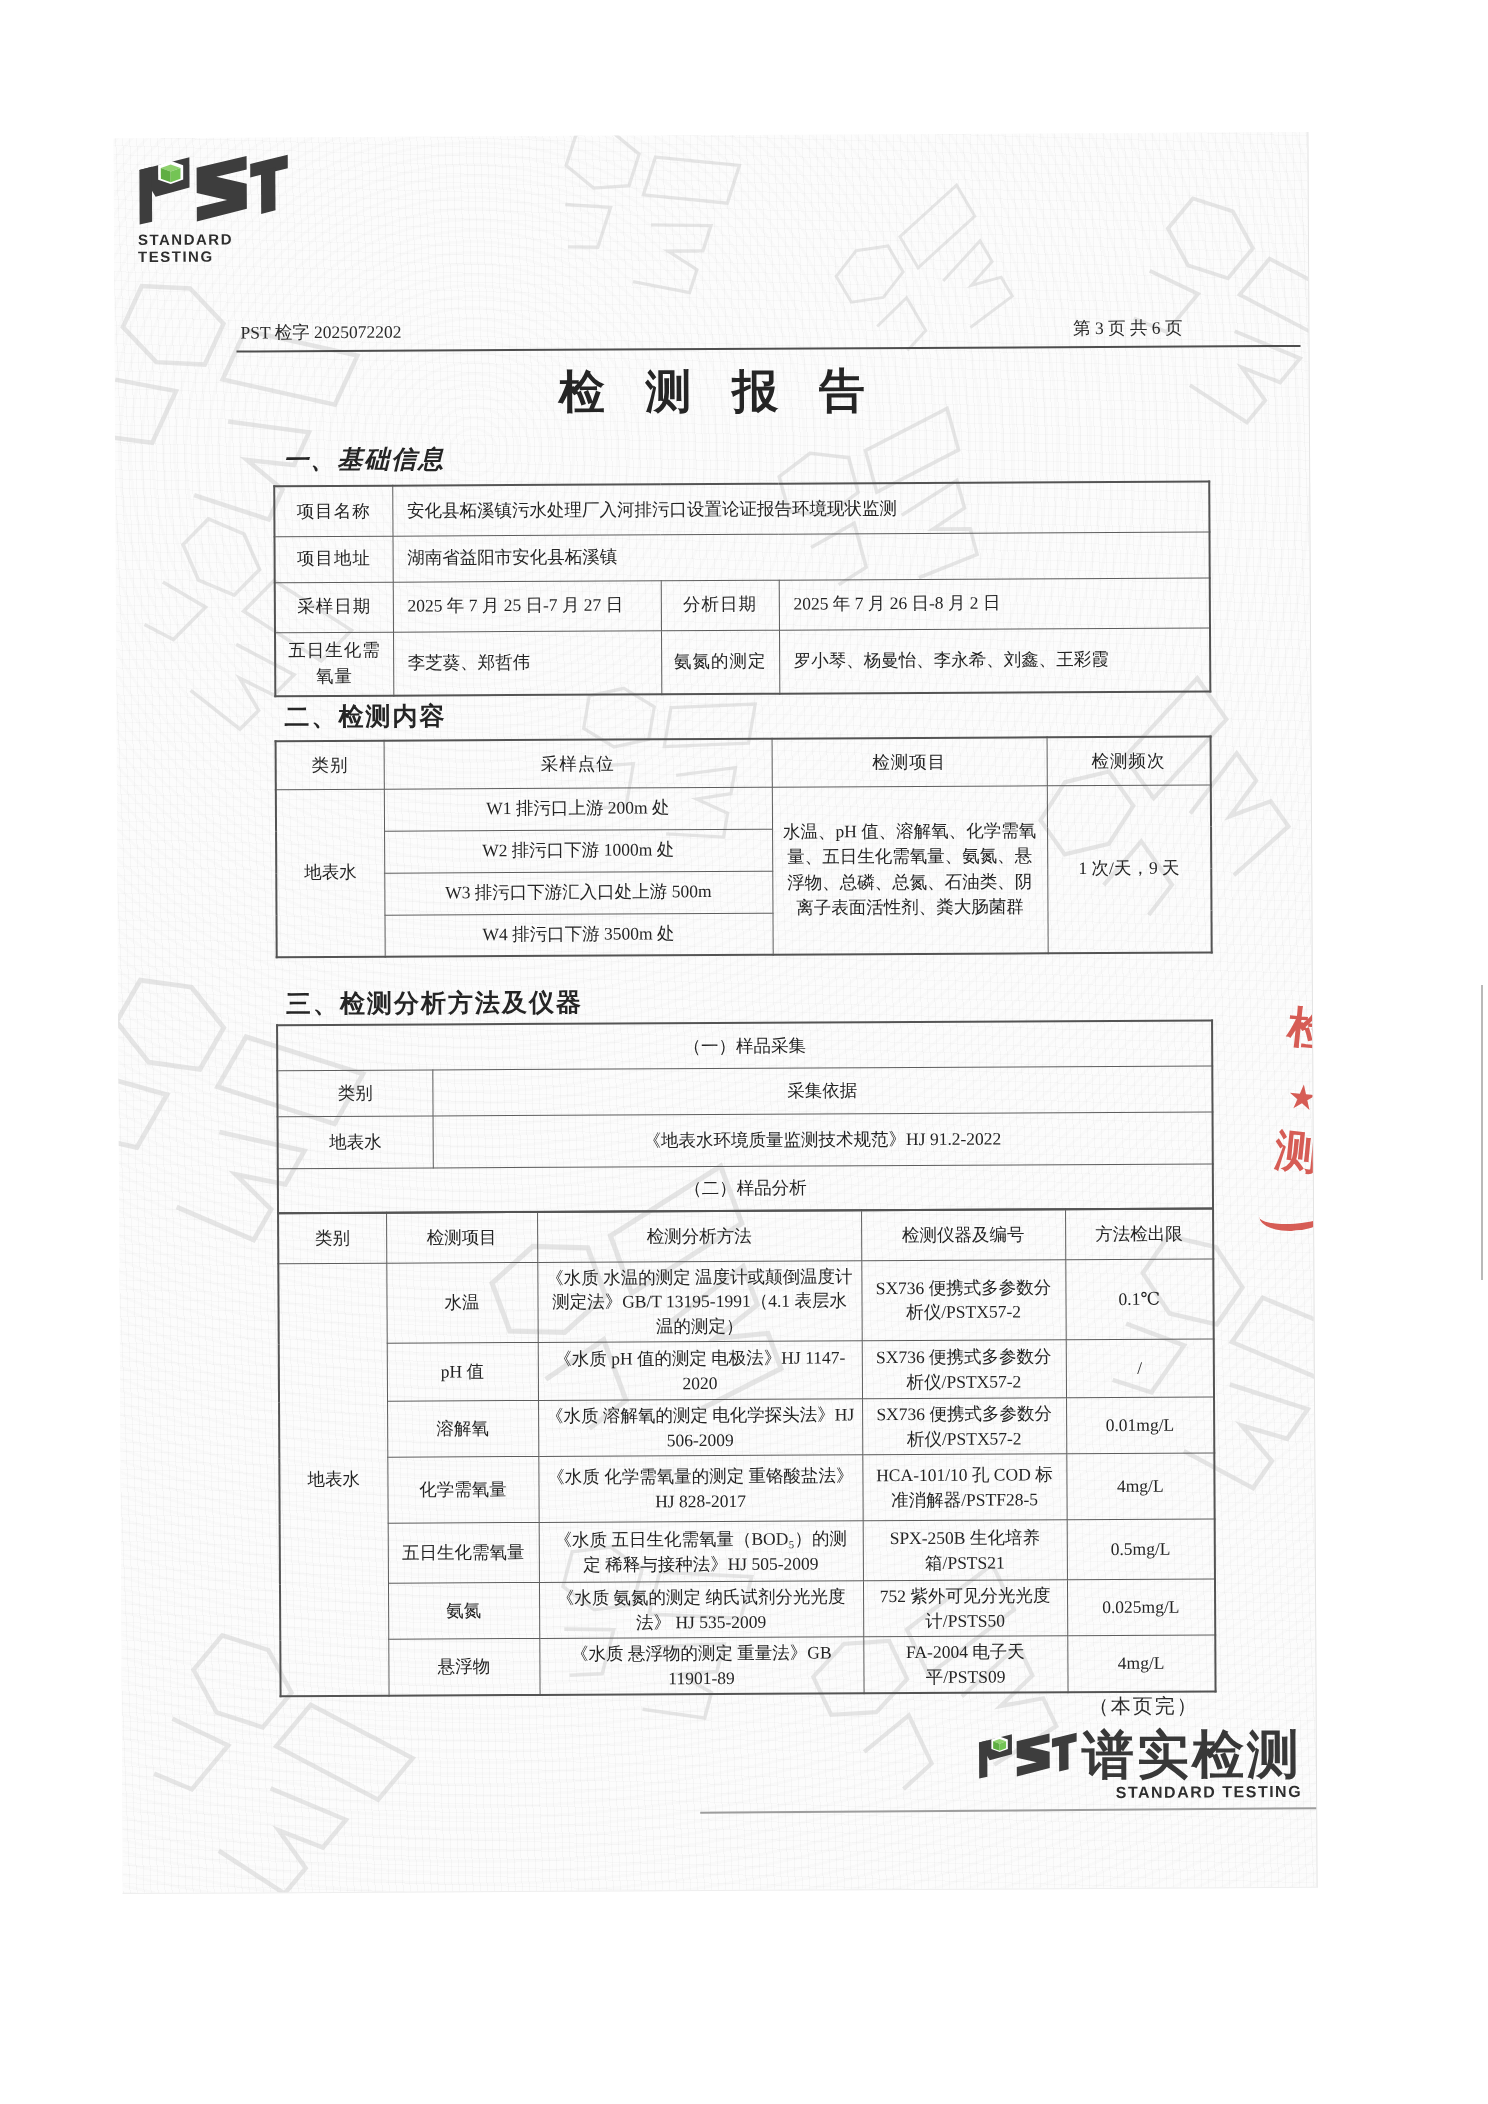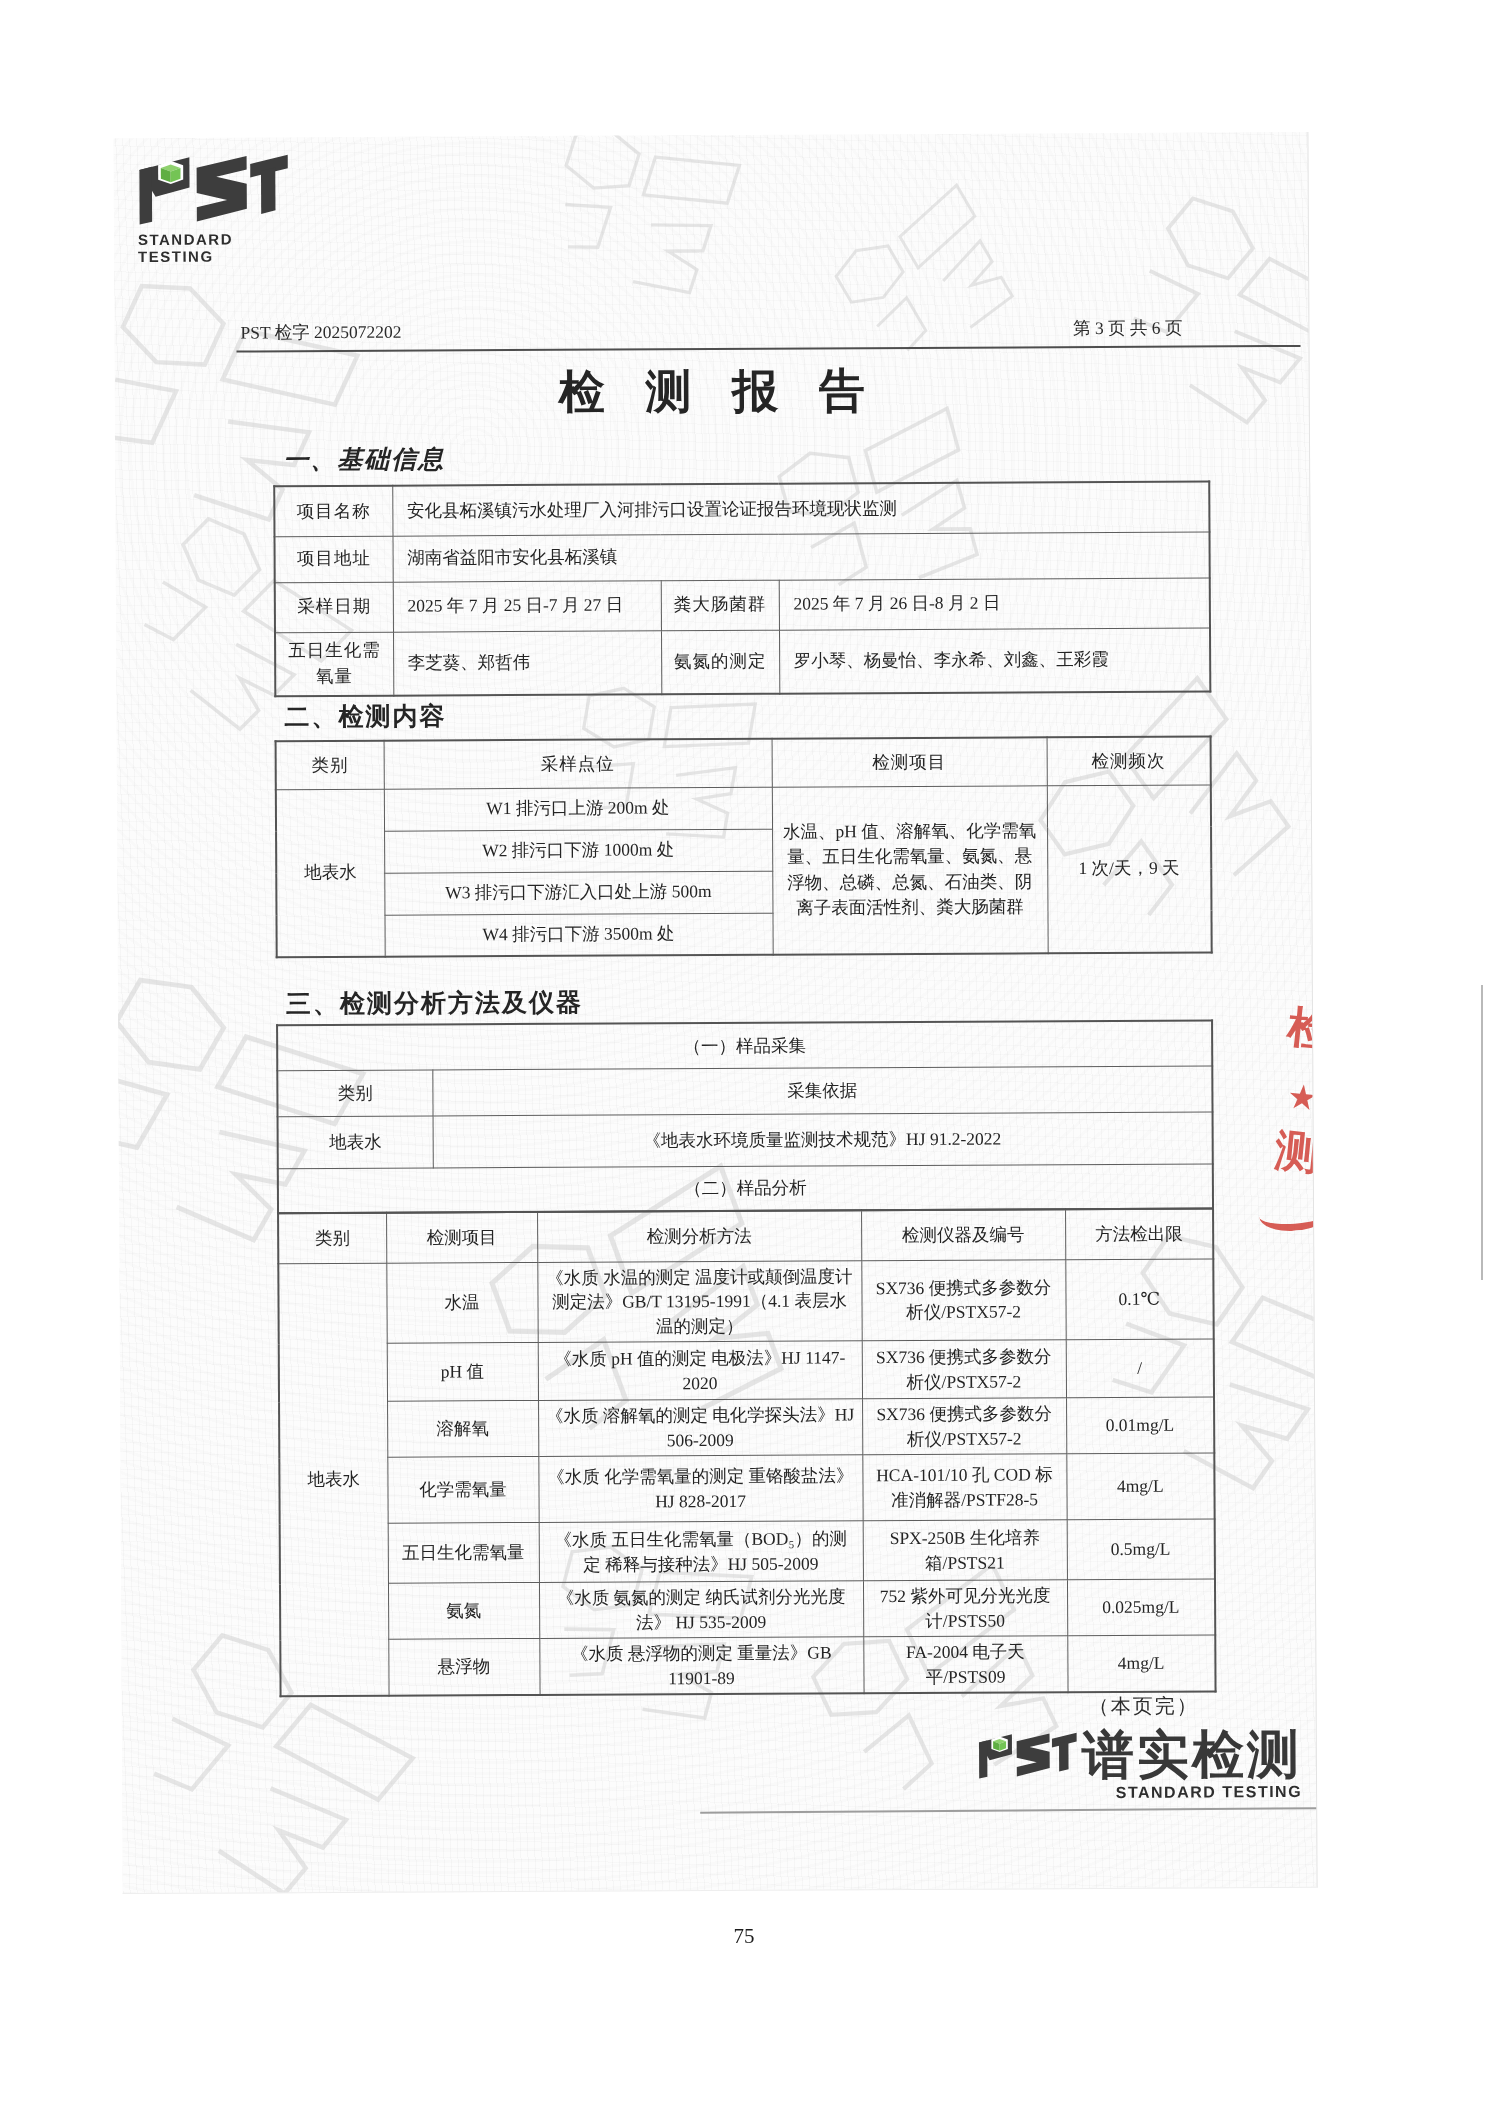--- a/index.html
+++ b/index.html
@@ -217,21 +217,21 @@
         <td class="lbl">项目名称</td>
         <td class="left" colspan="3">安化县柘溪镇污水处理厂入河排污口设置论证报告环境现状监测</td>
       </tr>
       <tr style="height:46px">
         <td class="lbl">项目地址</td>
         <td class="left" colspan="3">湖南省益阳市安化县柘溪镇</td>
       </tr>
       <tr style="height:50px">
         <td class="lbl">采样日期</td>
         <td class="left">2025 年 7 月 25 日-7 月 27 日</td>
-        <td class="lbl">粪大肠菌群</td>
+        <td class="lbl">分析日期</td>
         <td class="left">2025 年 7 月 26 日-8 月 2 日</td>
       </tr>
       <tr style="height:64px">
         <td class="lbl">五日生化需氧量</td>
         <td class="left">李芝葵、郑哲伟</td>
         <td class="lbl">氨氮的测定</td>
         <td class="left">罗小琴、杨曼怡、李永希、刘鑫、王彩霞</td>
       </tr>
     </tbody>
       </table>
@@ -372,14 +372,13 @@
     <div class="stamp">
       <div class="stamp-char">检</div>
       <div class="stamp-star">★</div>
       <div class="stamp-char stamp-char2">测</div>
       <div class="stamp-arc"></div>
     </div>
   </div>
 
   <div class="artifact-line"></div>
 
-  <div class="page-num">75</div>
 </div>
 
 </body></html>

